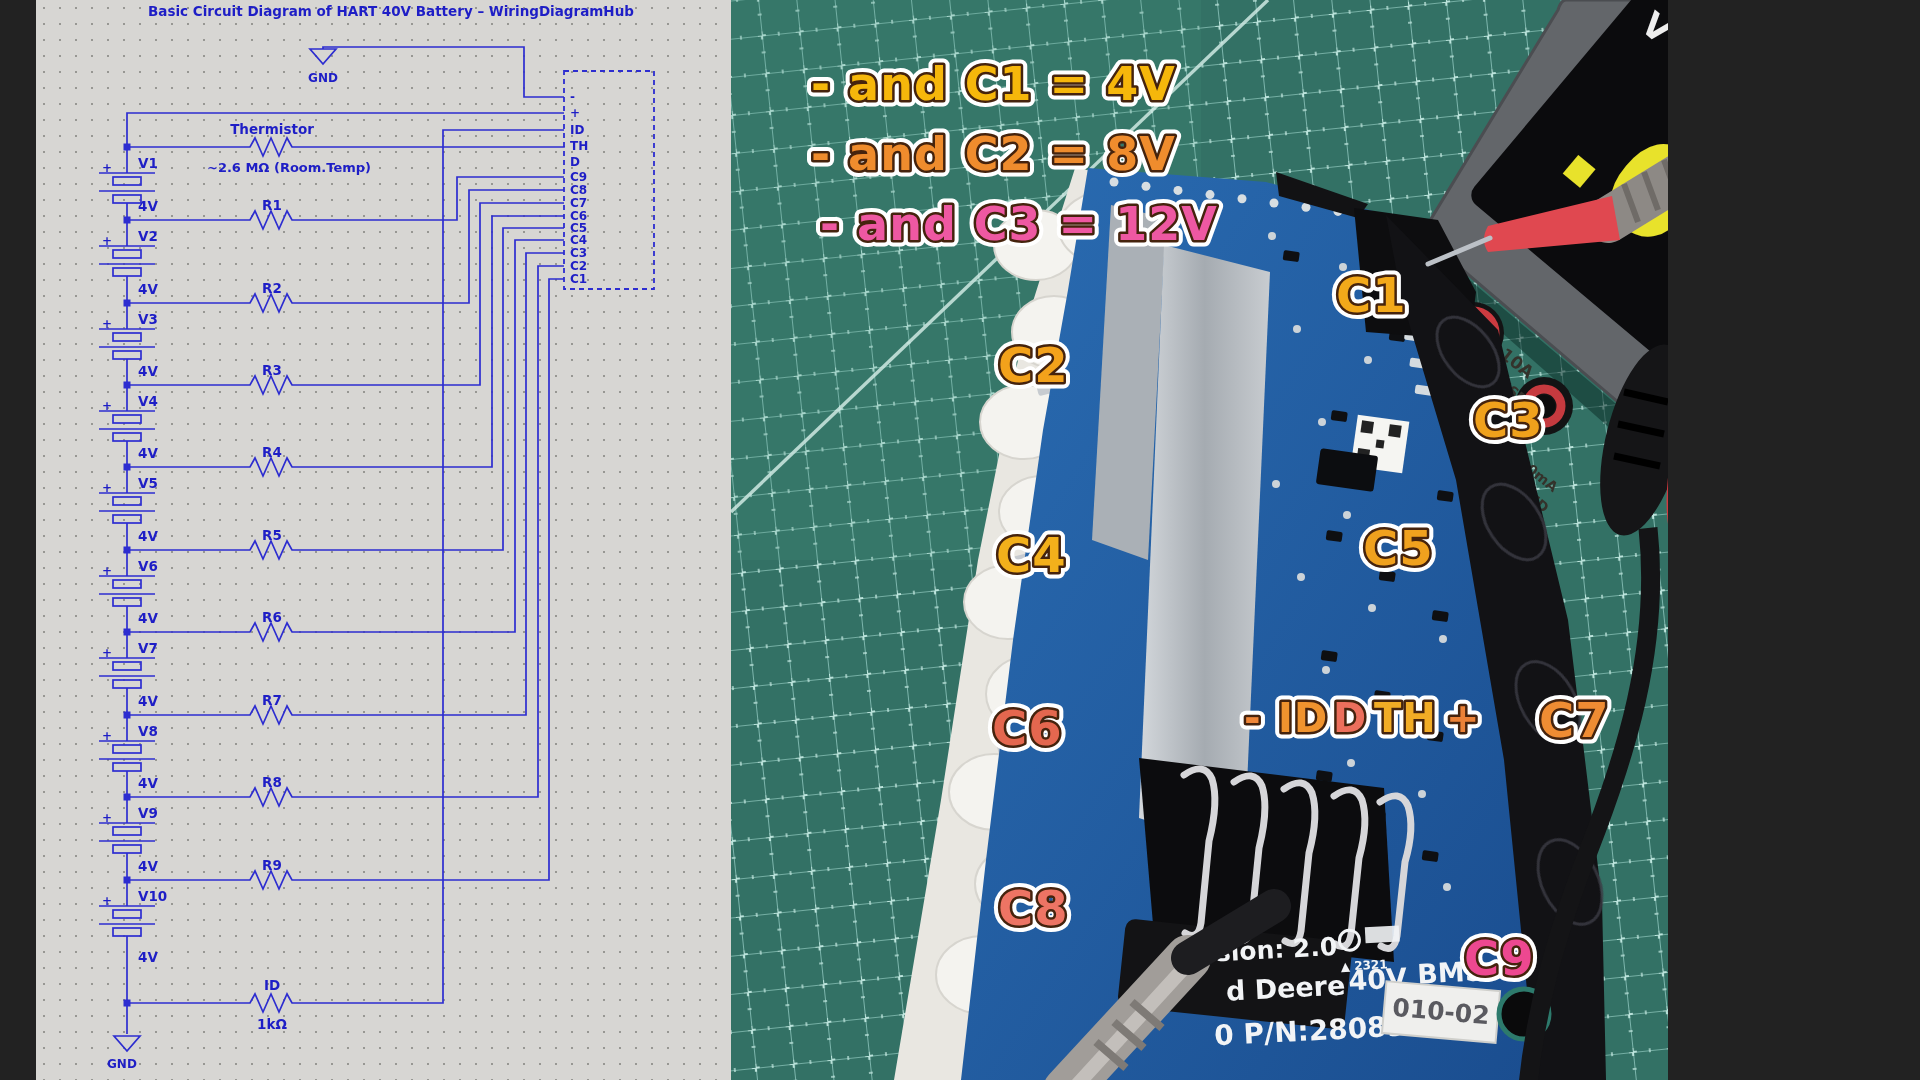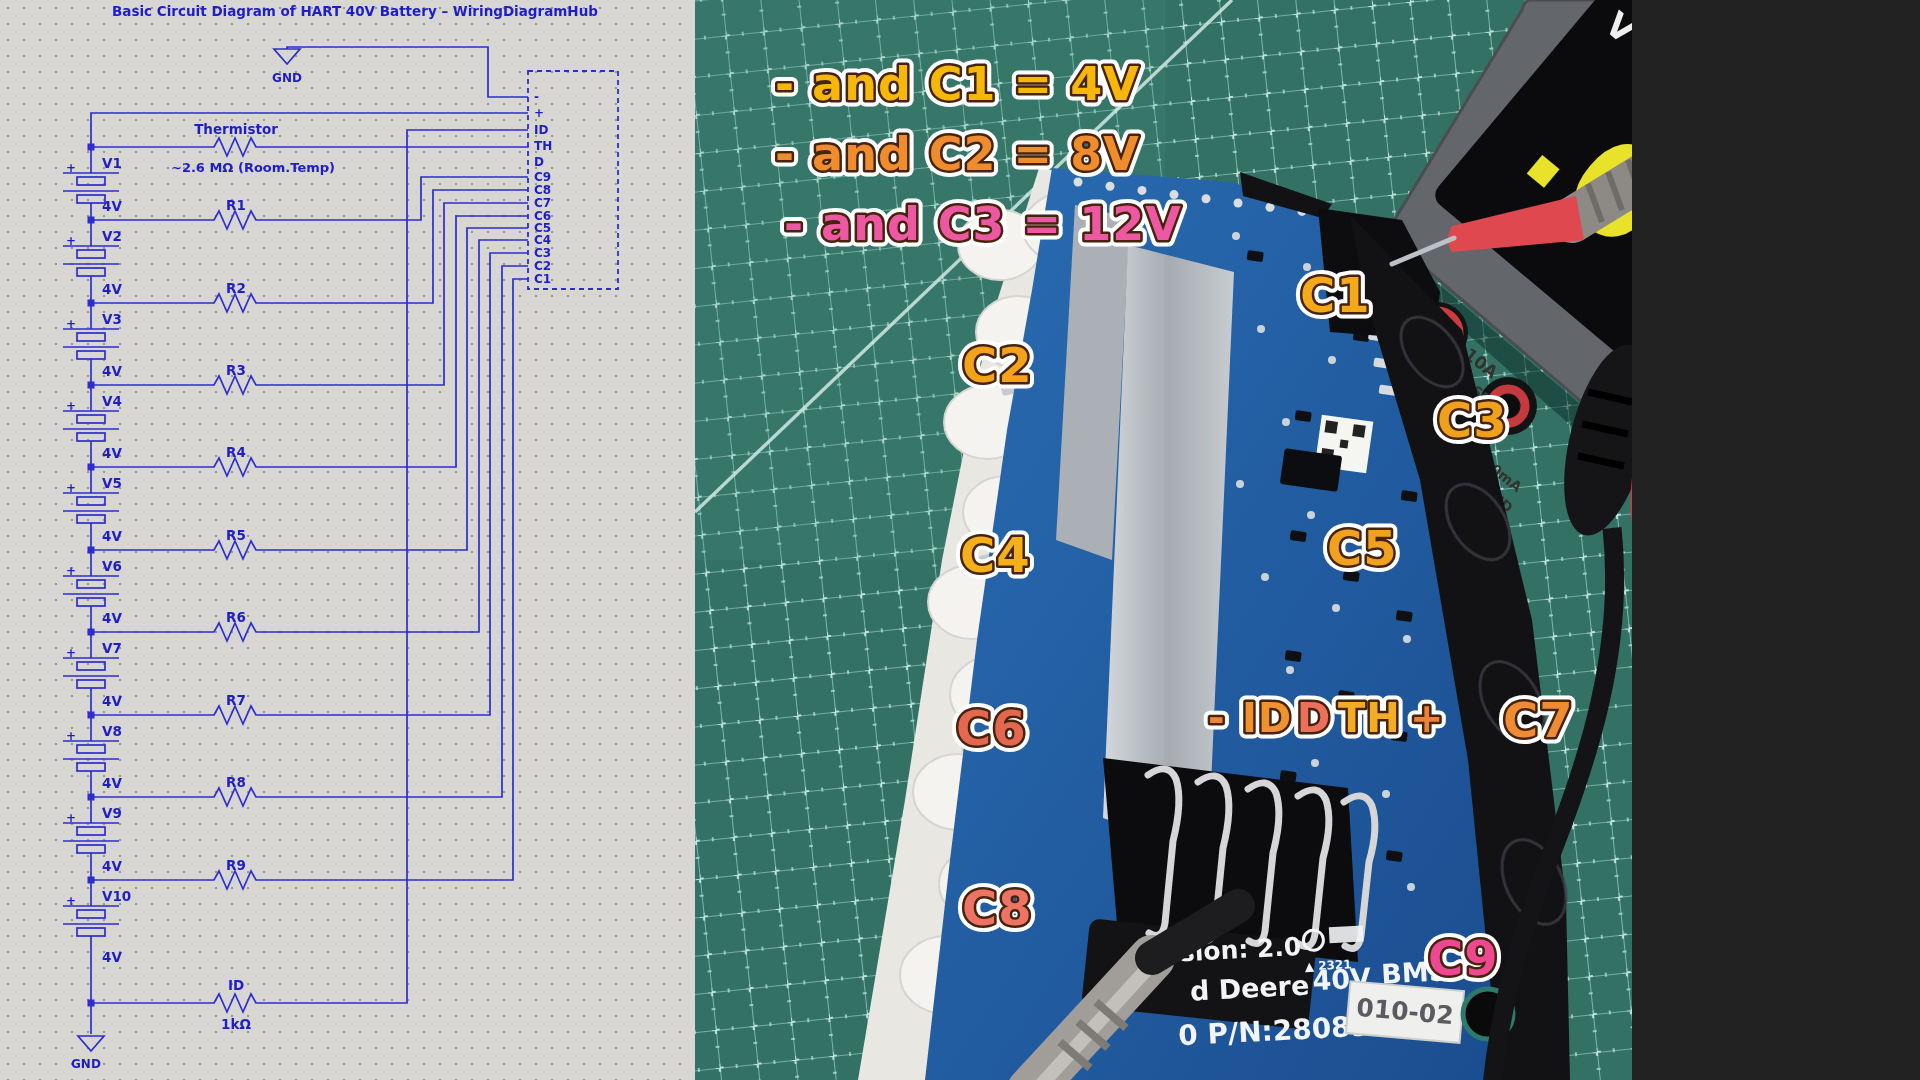--- a/index.html
+++ b/index.html
@@ -1,16 +1,16 @@
 <!DOCTYPE html>
 <html><head>
 <meta charset="utf-8">
 <style>
   html,body{margin:0;padding:0;background:#222;}
-  #stage{width:1632px;height:1080px;position:relative;overflow:hidden;font-family:"DejaVu Sans",sans-serif;}
+  #stage{width:1632px;height:1080px;position:relative;overflow:hidden;font-family:"DejaVu Sans",sans-serif;padding-left:36px;}
   svg{display:block;}
   text{font-family:"DejaVu Sans",sans-serif;}
   .st{fill:#1e1ec6;font-weight:bold;}
   .w{stroke:#2d2dd0;fill:none;stroke-width:1.7;}
   .silk{fill:#f2f4f6;font-weight:bold;}
   .keytxt{fill:#34322b;font-weight:bold;}
 </style>
 </head>
 <body>
 

